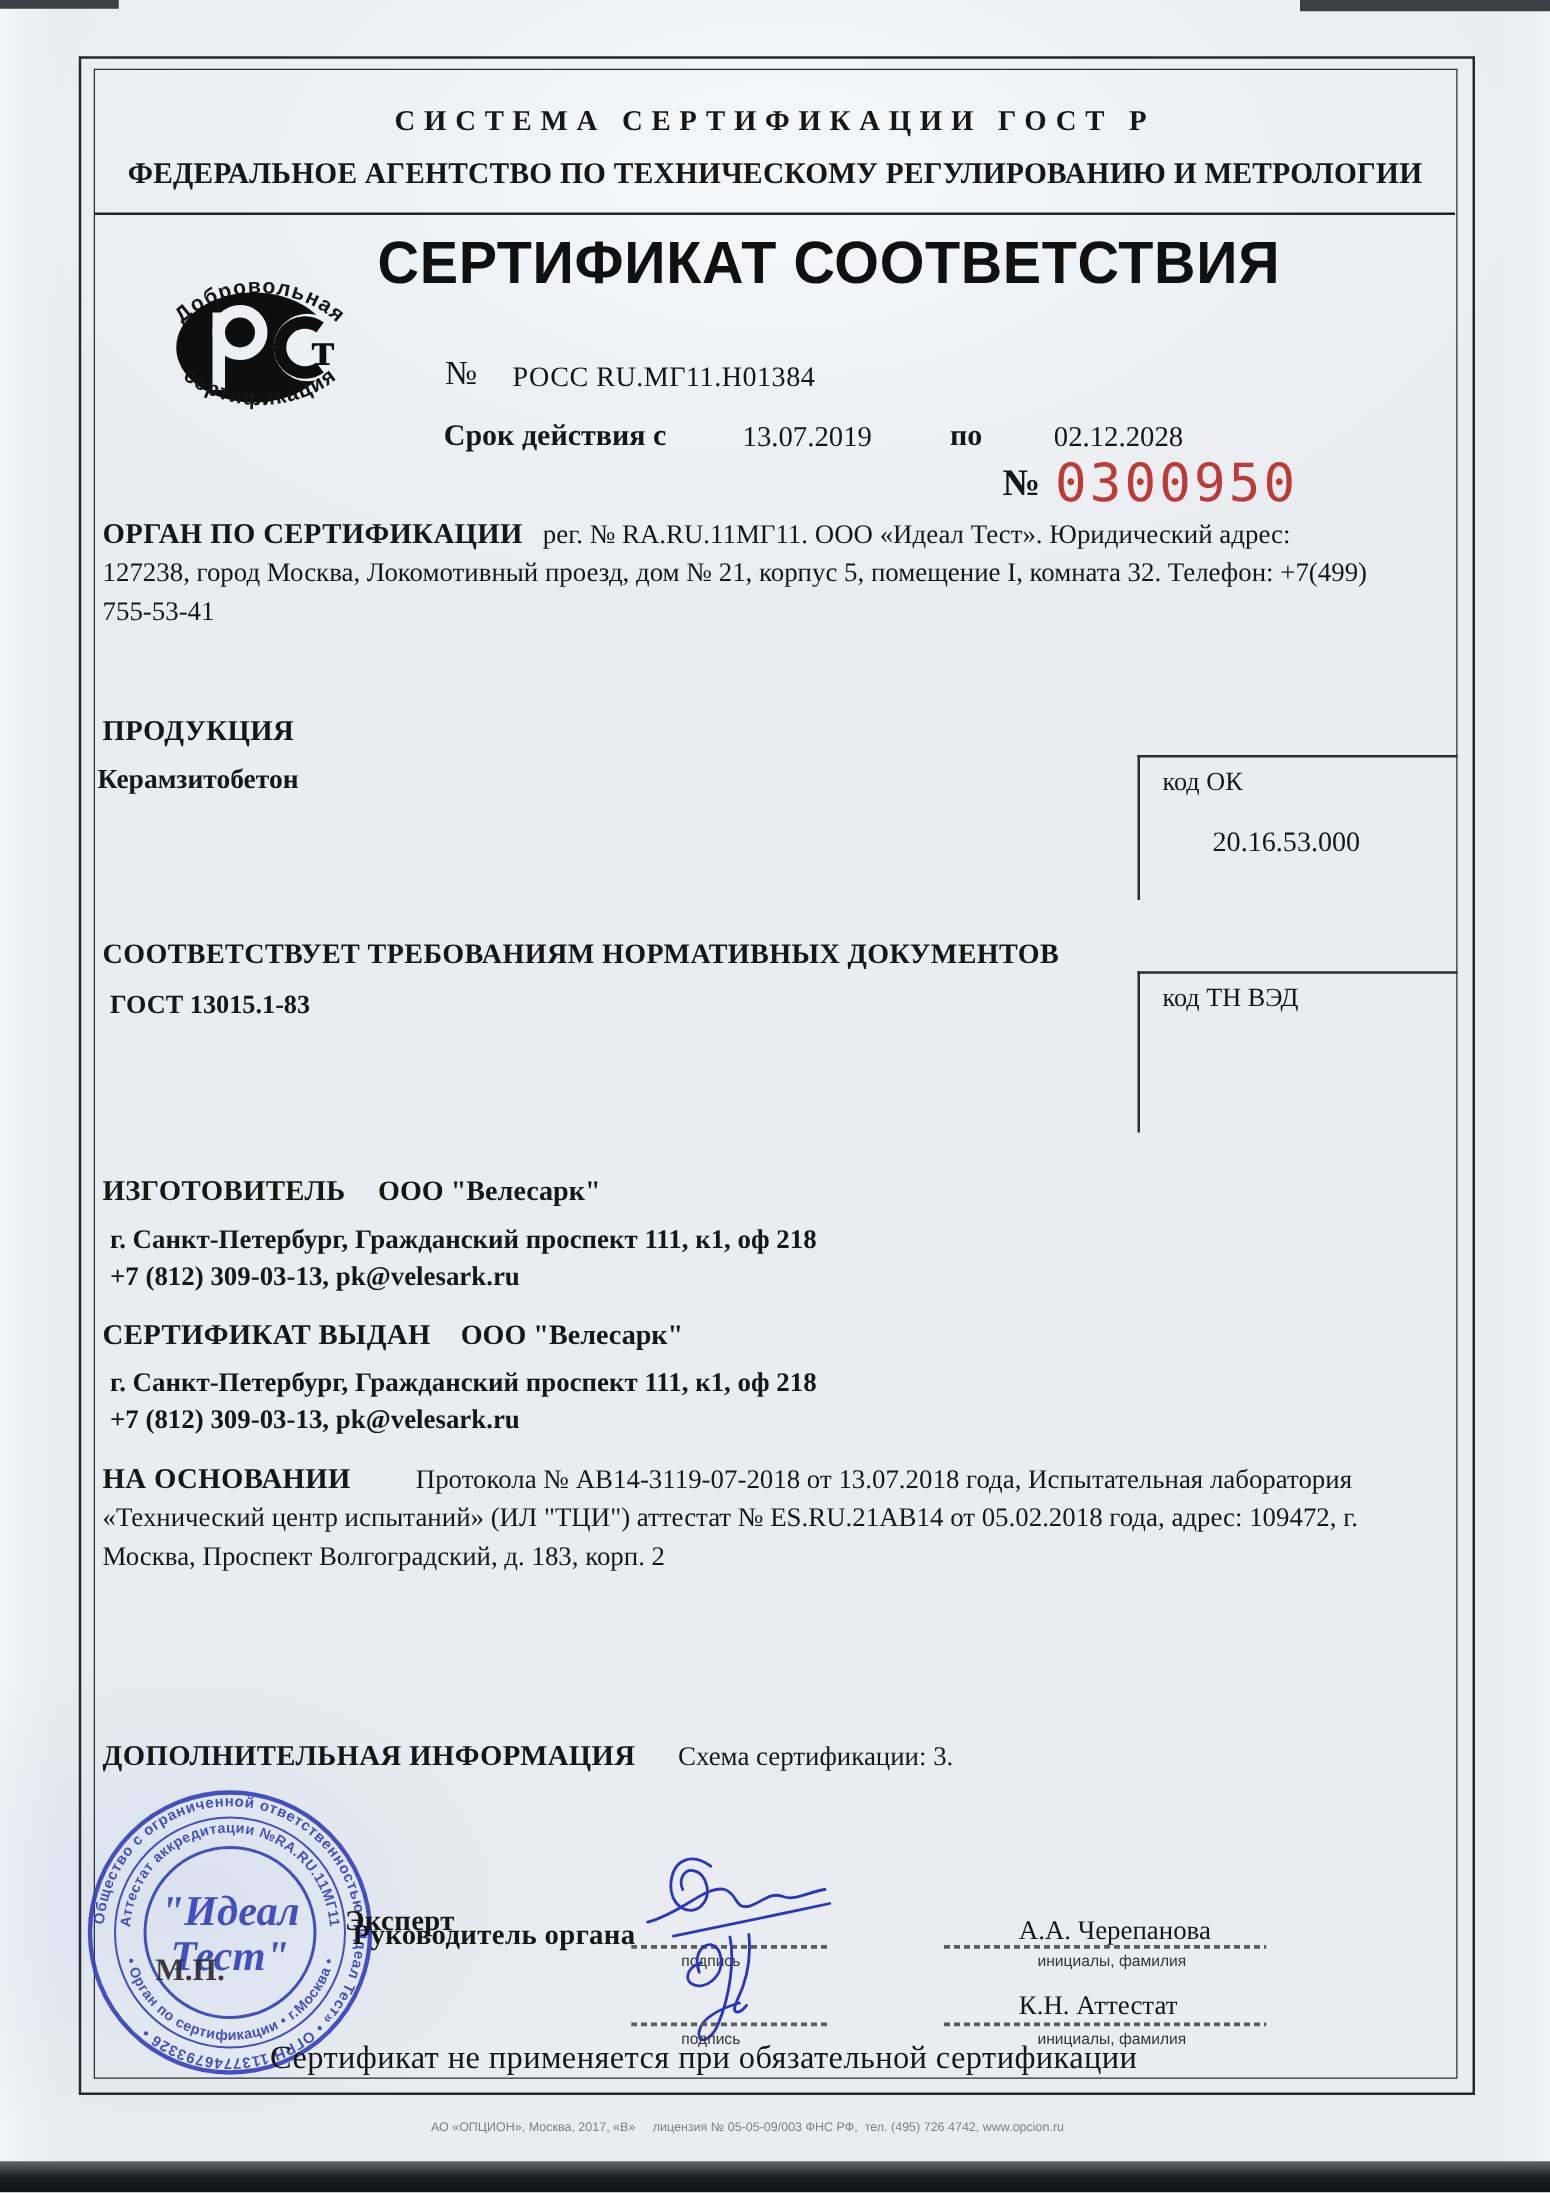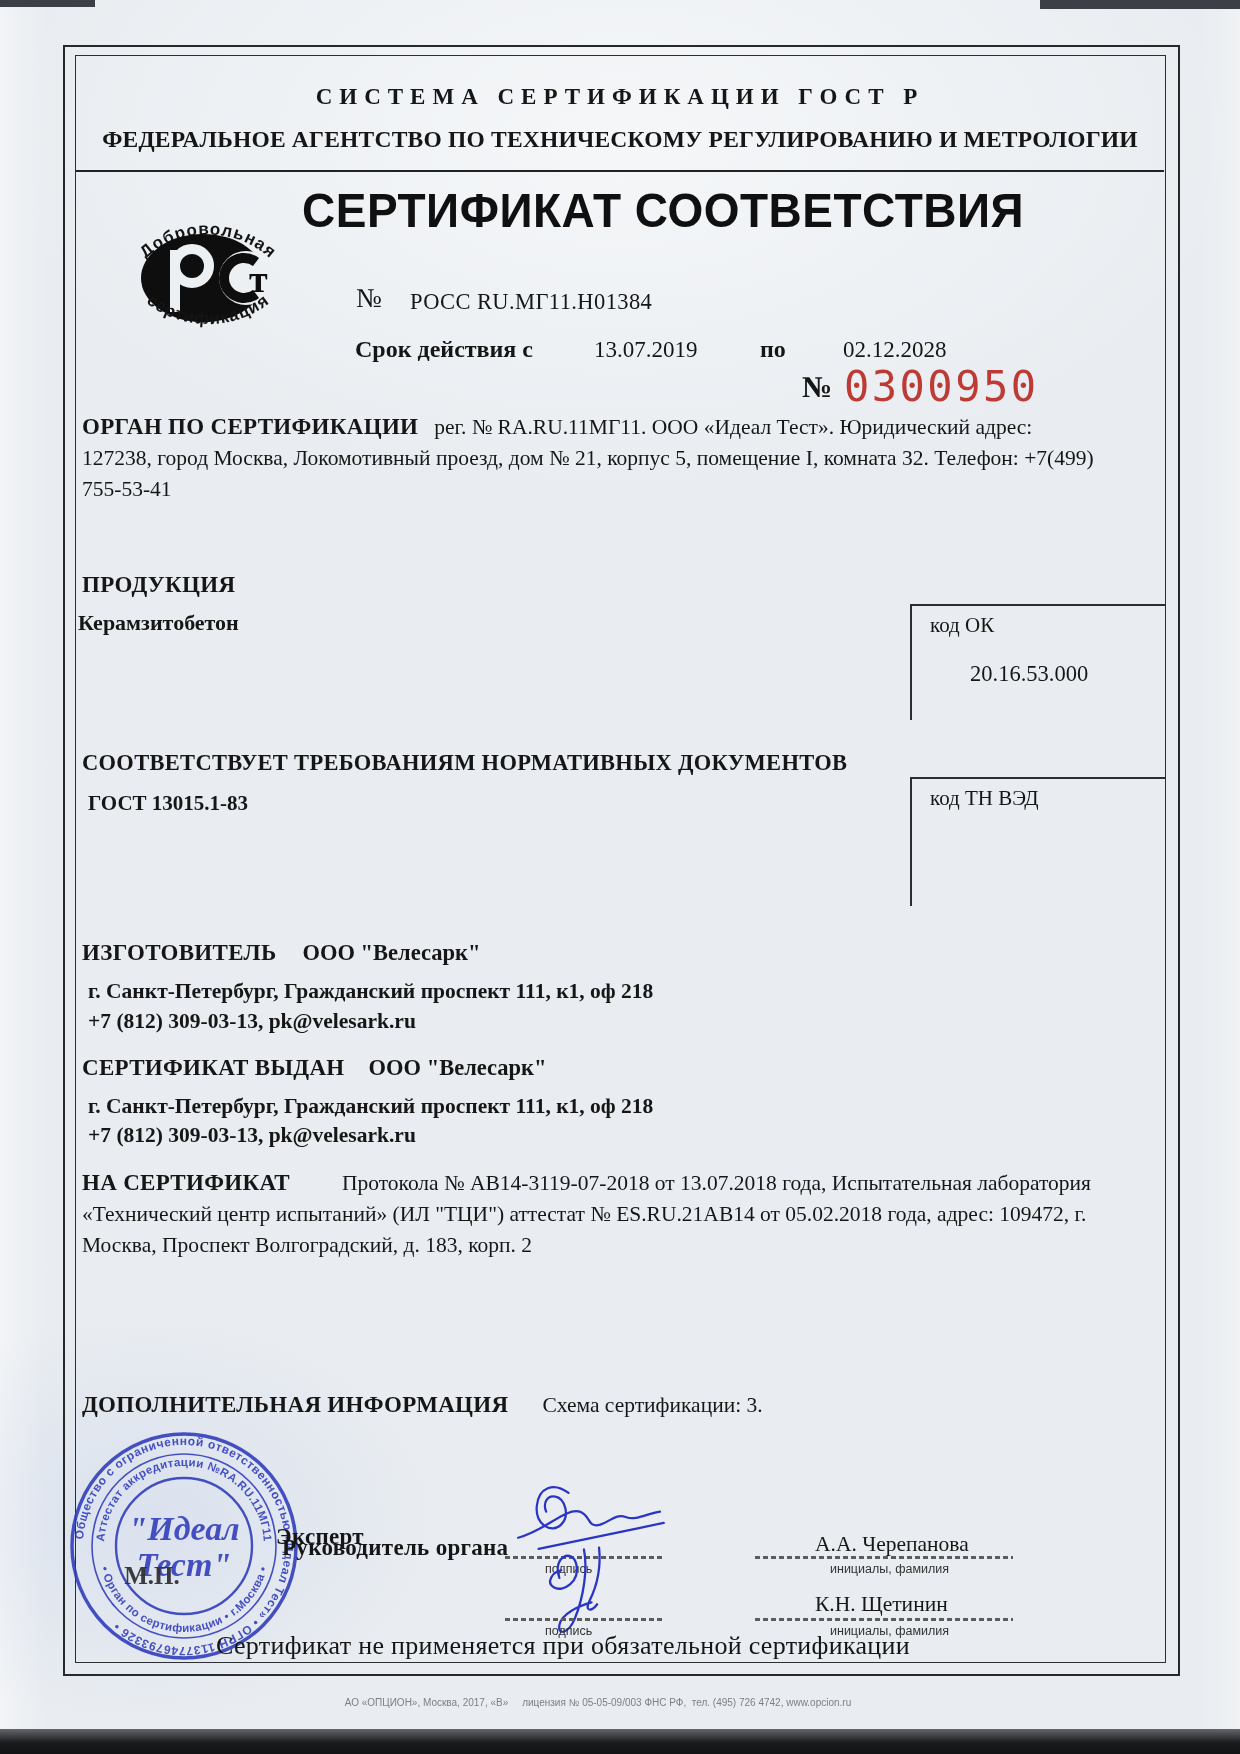--- a/index.html
+++ b/index.html
@@ -127,21 +127,21 @@
   <div class="abs t-bold" style="left:88px;top:1009px;">+7 (812) 309-03-13, pk@velesark.ru</div>
 
   <div class="abs" style="left:82px;top:1055px;">
     <span class="h-sec">СЕРТИФИКАТ ВЫДАН</span>
     <span class="t-bold" style="margin-left:20px;font-size:22.5px;">ООО "Велесарк"</span>
   </div>
   <div class="abs t-bold" style="left:88px;top:1094px;">г. Санкт-Петербург, Гражданский проспект 111, к1, оф 218</div>
   <div class="abs t-bold" style="left:88px;top:1123px;">+7 (812) 309-03-13, pk@velesark.ru</div>
 
   <div class="abs" style="left:82px;top:1170px;">
-    <span class="h-sec">НА СЕРТИФИКАТ</span>
+    <span class="h-sec">НА ОСНОВАНИИ</span>
     <span class="t-body" style="margin-left:48px;">Протокола № АВ14-3119-07-2018 от 13.07.2018 года, Испытательная лаборатория</span>
   </div>
   <div class="abs t-body" style="left:82px;top:1202px;">«Технический центр испытаний» (ИЛ "ТЦИ") аттестат № ES.RU.21АВ14 от 05.02.2018 года, адрес: 109472, г.</div>
   <div class="abs t-body" style="left:82px;top:1233px;">Москва, Проспект Волгоградский, д. 183, корп. 2</div>
 
   <div class="abs" style="left:82px;top:1392px;">
     <span class="h-sec">ДОПОЛНИТЕЛЬНАЯ ИНФОРМАЦИЯ</span>
     <span class="t-body" style="margin-left:30px;">Схема сертификации: 3.</span>
   </div>
 
@@ -177,20 +177,20 @@
   <div class="abs serif" style="left:815px;top:1532px;font-size:21.5px;">А.А. Черепанова</div>
   <div class="sigline" style="left:755px;top:1556px;width:258px;"></div>
   <div class="cap" style="left:830px;top:1562px;">инициалы, фамилия</div>
 
   <div class="abs h-sec" style="left:276px;top:1524px;">Эксперт</div>
   <svg class="sig-svg" style="left:528px;top:1540px;" width="110" height="104" viewBox="0 0 110 110">
     <path d="M 30,40 C 22,18 44,8 48,26 C 52,44 34,56 24,50 C 16,45 22,34 32,32 M 56,10 C 60,30 56,60 46,84 C 40,98 28,102 30,90 C 32,78 50,70 64,66 M 72,8 C 74,28 70,48 62,64 C 56,76 64,76 70,68" fill="none" stroke="#2a35c4" stroke-width="2.4" stroke-linecap="round"></path>
   </svg>
   <div class="sigline" style="left:505px;top:1618px;width:158px;"></div>
   <div class="cap" style="left:545px;top:1624px;">подпись</div>
-  <div class="abs serif" style="left:815px;top:1592px;font-size:21.5px;">К.Н. Щетинин</div>
+  <div class="abs serif" style="left:815px;top:1592px;font-size:21.5px;">К.Н. Аттестат</div>
   <div class="sigline" style="left:755px;top:1618px;width:258px;"></div>
   <div class="cap" style="left:830px;top:1624px;">инициалы, фамилия</div>
 
   <div class="abs footer-note">Сертификат не применяется при обязательной сертификации</div>
   <div class="abs tiny">АО «ОПЦИОН», Москва, 2017, «В»     лицензия № 05-05-09/003 ФНС РФ,  тел. (495) 726 4742, www.opcion.ru</div>
 
 </div>
 
 </body></html>

